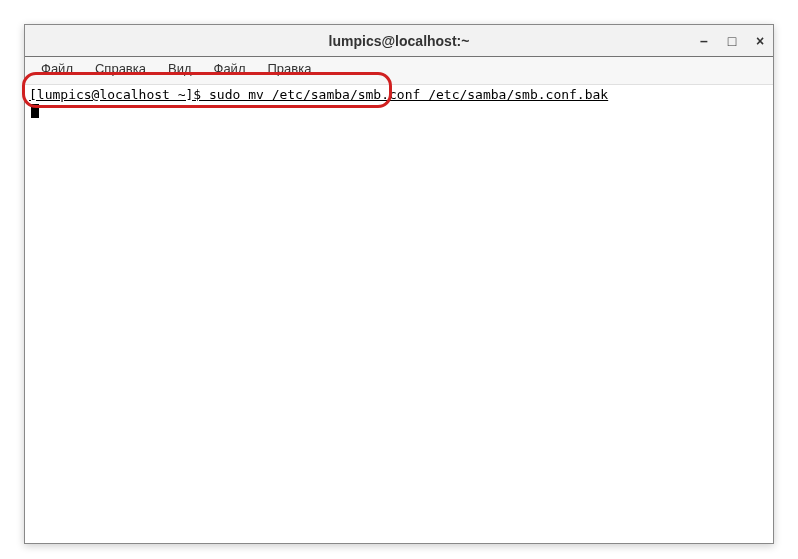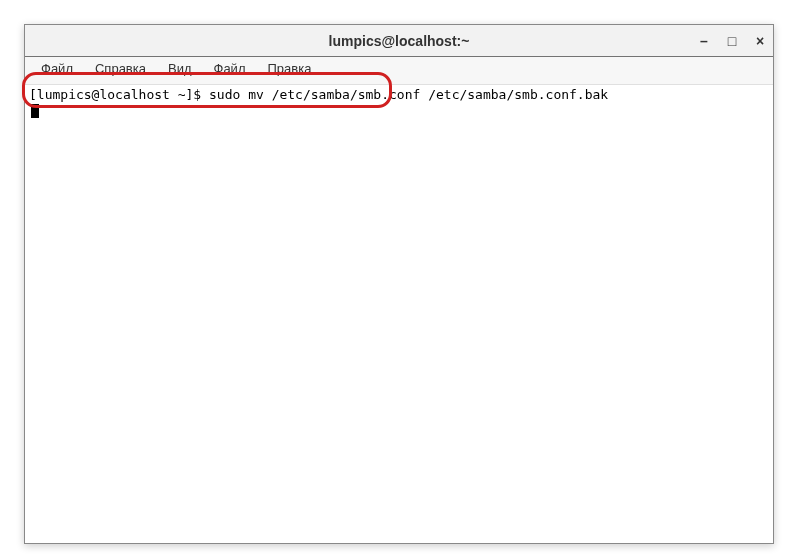--- a/index.html
+++ b/index.html
@@ -79,20 +79,21 @@
       padding: 2px 4px;
       font-family: "DejaVu Sans Mono", "Liberation Mono", monospace;
       font-size: 13px;
       line-height: 16px;
       color: #000;
       height: calc(100% - 60px);
       position: relative;
     }
     .terminal-line {
       white-space: pre;
+      text-decoration: underline;
     }
     .cursor-block {
       display: inline-block;
       width: 8px;
       height: 14px;
       background: #000;
       vertical-align: text-bottom;
       margin-left: 2px;
     }
     .highlight-box {

